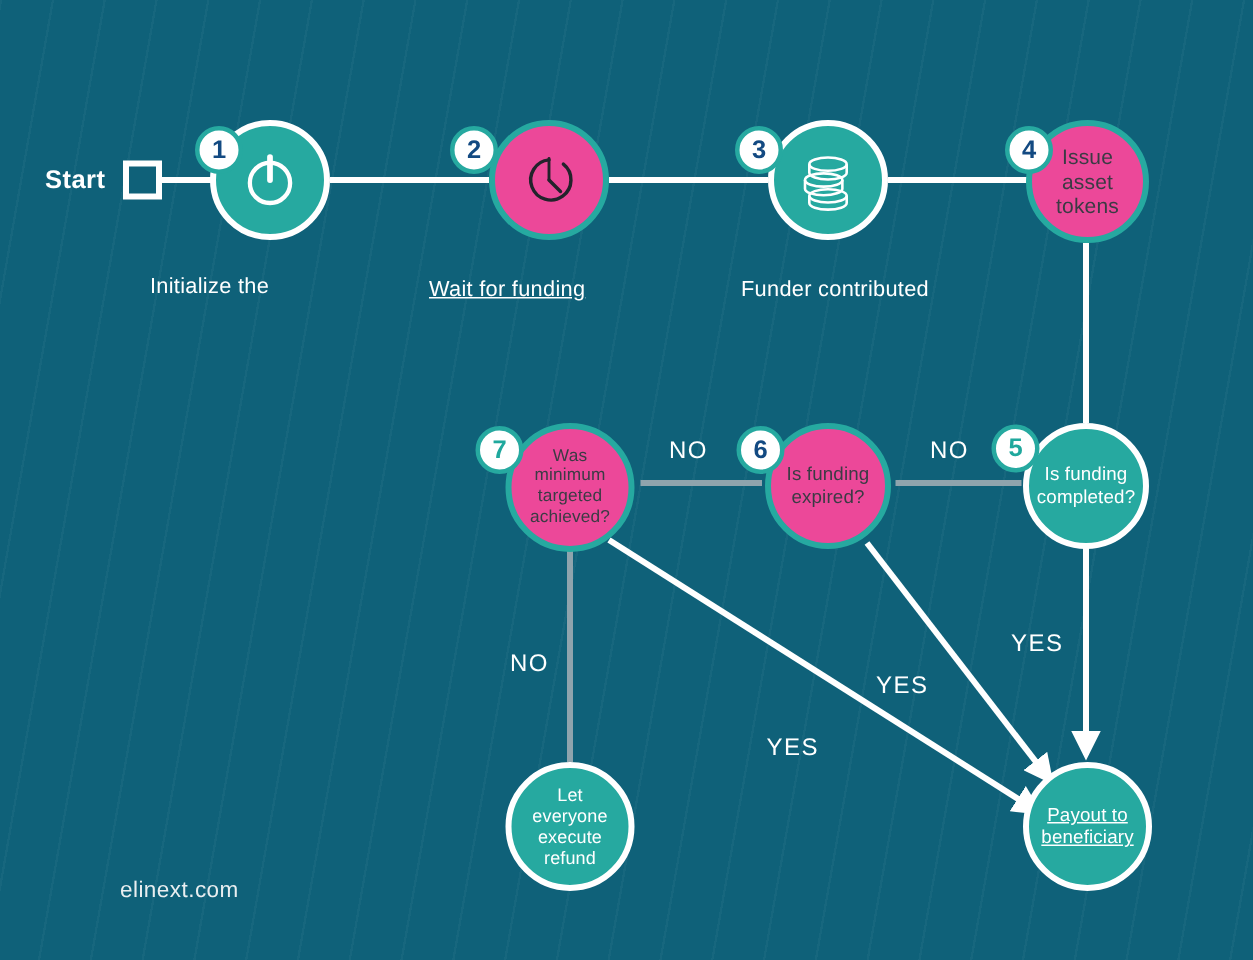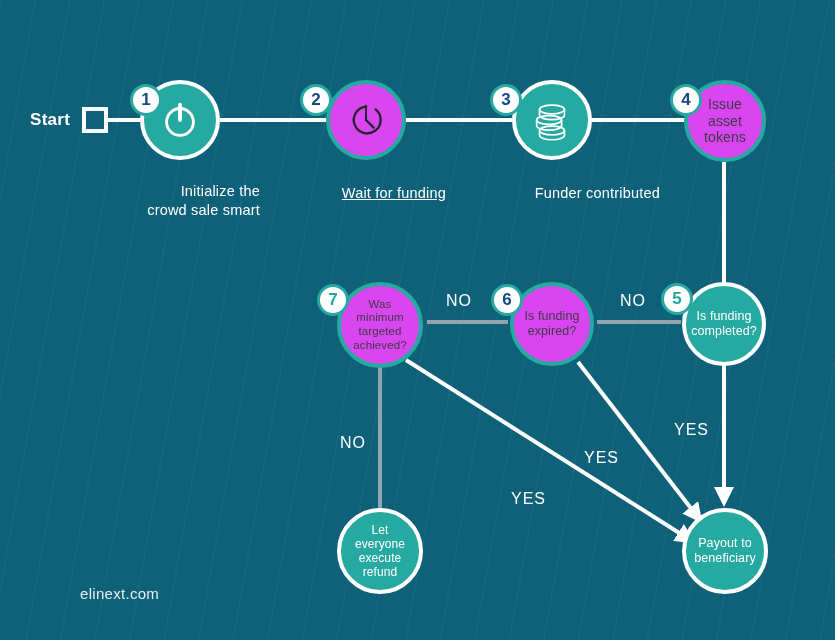--- a/index.html
+++ b/index.html
@@ -26,26 +26,26 @@
 
   .node{
     position:absolute;
     border-radius:50%;
     box-sizing:border-box;
     display:flex;align-items:center;justify-content:center;
     text-align:center;
     line-height:1.18;
   }
   .node.teal{background:#26a9a0;border:4px solid #ffffff;color:#ffffff;}
-  .node.white{background:#d946ef;border:4px solid #26a9a0;color:#3b3b44;}
+  .node.white{background:#ec4899;border:4px solid #26a9a0;color:#3b3b44;}
 
   .node-label-out{
     position:absolute;
     color:#ffffff;
-    text-align:right;
+    text-align:left;
     line-height:1.32;
     font-size:14.5px;
     letter-spacing:.2px;
   }
   .node-text{font-size:14px;padding:0 6px;letter-spacing:.1px;}
   .node-text.sm{font-size:12.5px;}
 
   .badge{
     position:absolute;
     width:32px;height:32px;border-radius:50%;
@@ -121,21 +121,20 @@
 
   <div class="node teal" style="left:140px;top:80px;width:80px;height:80px;">
     <svg class="icon" viewBox="0 0 48 48">
       <circle cx="24" cy="26" r="14" fill="none" stroke="#ffffff" stroke-width="3"></circle>
       <line x1="24" y1="8" x2="24" y2="24" stroke="#ffffff" stroke-width="4" stroke-linecap="round"></line>
     </svg>
   </div>
   <div class="badge navy" style="left:130px;top:84px;">1</div>
   <div class="node-label-out" style="left:100px;top:182px;width:160px;">
     <div>Initialize the</div>
-    <div>crowd sale smart</div>
   </div>
 
   <div class="node white" style="left:326px;top:80px;width:80px;height:80px;">
     <svg class="icon" viewBox="0 0 48 48">
       <path d="M34 13 A14 14 0 1 1 24 10" fill="none" stroke="#23232b" stroke-width="2.4" stroke-linecap="round"></path>
       <line x1="24" y1="24" x2="32" y2="32" stroke="#23232b" stroke-width="2.4" stroke-linecap="round"></line>
       <line x1="24" y1="9" x2="24" y2="24" stroke="#23232b" stroke-width="2" stroke-linecap="round"></line>
     </svg>
   </div>
   <div class="badge navy" style="left:300px;top:84px;">2</div>
@@ -191,21 +190,21 @@
   <div class="badge teal" style="left:317px;top:284px;">7</div>
 
   <div class="node teal" style="left:337px;top:508px;width:86px;height:86px;">
     <div class="node-text sm" style="font-size:12px;">
       <div>Let everyone</div>
       <div>execute</div>
       <div>refund</div>
     </div>
   </div>
 
-  <div class="node teal" style="left:682px;top:508px;width:86px;height:86px;">
+  <div class="node teal" style="left:682px;top:508px;width:86px;height:86px;text-decoration:underline;">
     <div class="node-text sm" style="font-size:12.5px;">
       <div>Payout to</div>
       <div>beneficiary</div>
     </div>
   </div>
 
   <div class="edge-label" style="left:620px;top:292px;">NO</div>
   <div class="edge-label" style="left:446px;top:292px;">NO</div>
   <div class="edge-label" style="left:674px;top:421px;">YES</div>
   <div class="edge-label" style="left:584px;top:449px;">YES</div>

